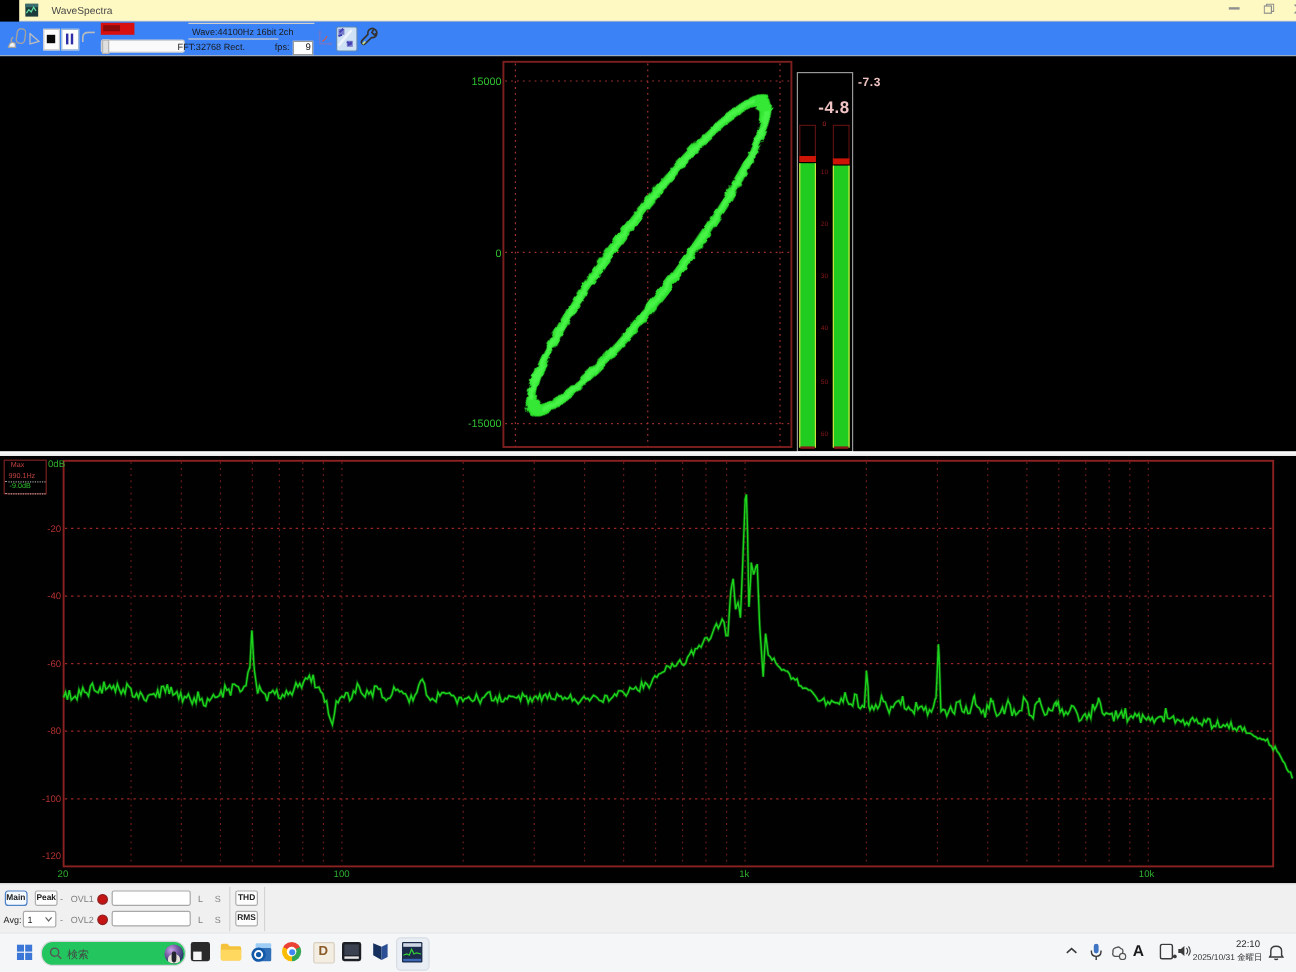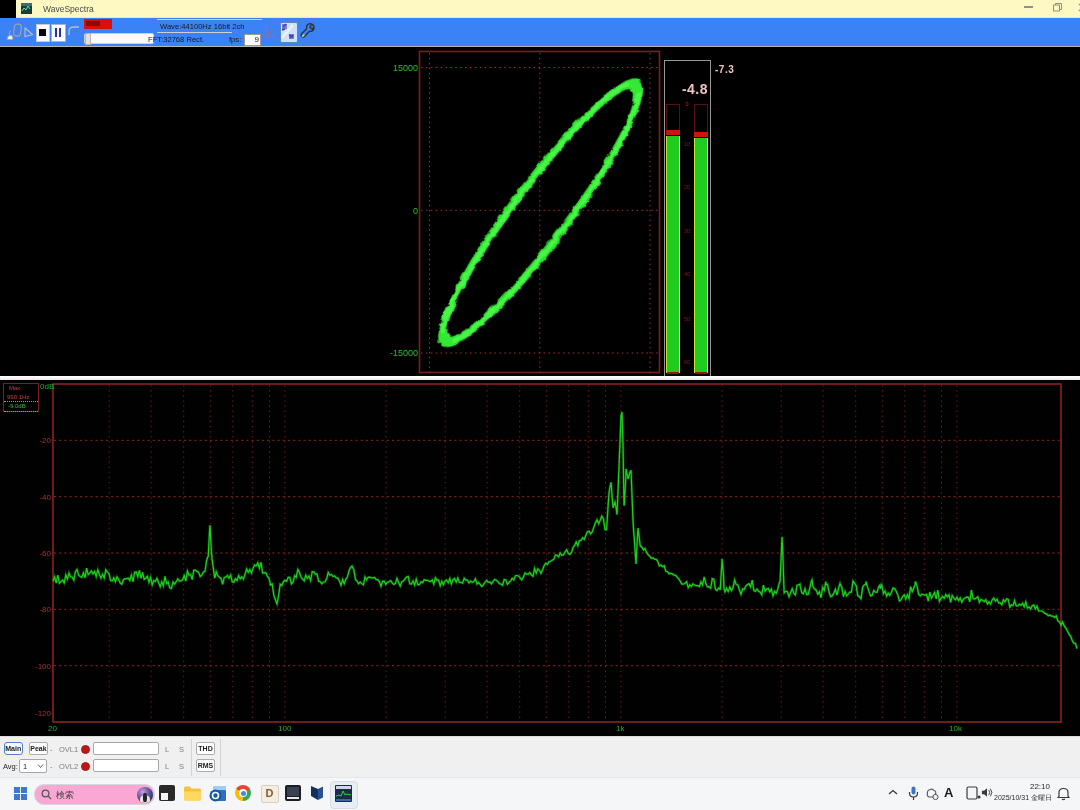--- a/index.html
+++ b/index.html
@@ -223,21 +223,21 @@
  <div class="gtxt" style="left:179px;top:24.5px;">S</div>
  <div class="ctl-btn" style="left:196px;top:22px;width:17px;">RMS</div>
 </div>
 <div id="taskbar">
  <svg class="abs" style="left:14px;top:9px" width="13" height="13" viewBox="0 0 13 13">
   <rect x="0" y="0" width="6" height="6" fill="#3b77d6"></rect>
       <rect x="7" y="0" width="6" height="6" fill="#3b77d6"></rect>
   <rect x="0" y="7" width="6" height="6" fill="#3b77d6"></rect>
       <rect x="7" y="7" width="6" height="6" fill="#3b77d6"></rect>
  </svg>
- <div class="abs" style="left:34px;top:6px;width:119px;height:19px;background:#f9a8d4;border:1px solid #d5d7da;border-radius:10px;">
+ <div class="abs" style="left:34px;top:6px;width:119px;height:19px;background:#22c55e;border:1px solid #d5d7da;border-radius:10px;">
   <svg style="position:absolute;left:6px;top:4px" width="11" height="11" viewBox="0 0 11 11">
    <circle cx="4.5" cy="4.5" r="3.4" fill="none" stroke="#555" stroke-width="1.2"></circle>
    <line x1="7.2" y1="7.2" x2="10" y2="10" stroke="#555" stroke-width="1.2"></line>
   </svg>
   <span style="position:absolute;left:21px;top:4px;font-size:9px;color:#444;">検索</span>
   <div style="position:absolute;right:1.5px;top:1.5px;width:16px;height:16px;border-radius:50%;background:radial-gradient(circle at 35% 30%,#c9a3e8 0%,#7b5ea7 35%,#2c3e6b 70%,#1a2440 100%);overflow:hidden;">
     <div style="position:absolute;left:3px;top:8px;width:10px;height:8px;background:#e8e3da;border-radius:50% 50% 0 0;"></div>
     <div style="position:absolute;left:6px;top:6px;width:4px;height:9px;background:#23262e;border-radius:40%;"></div>
   </div>
  </div>

